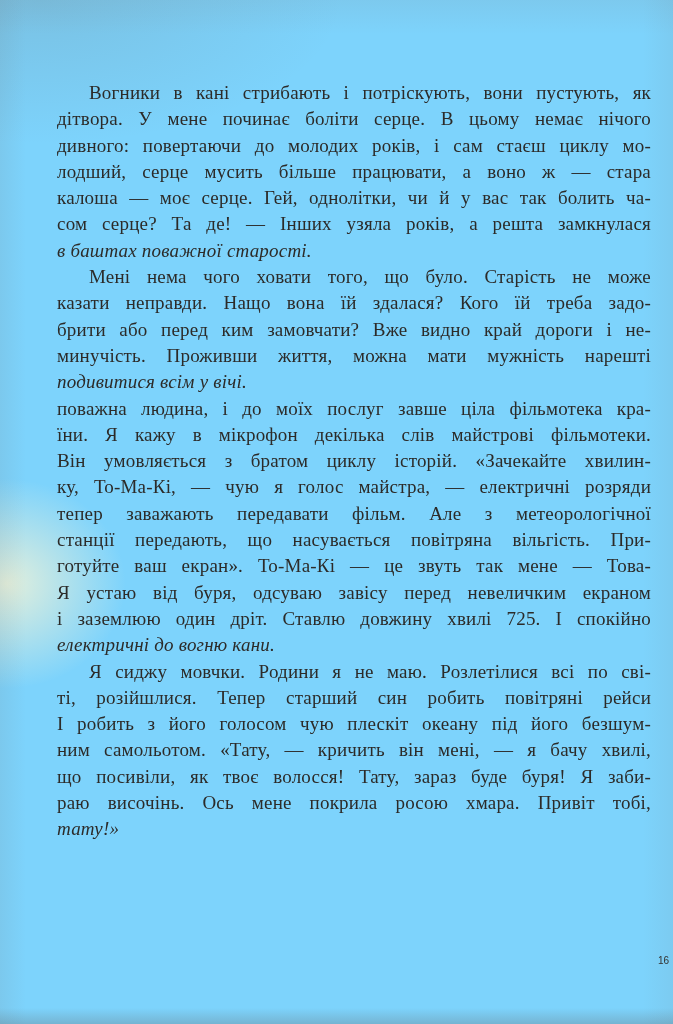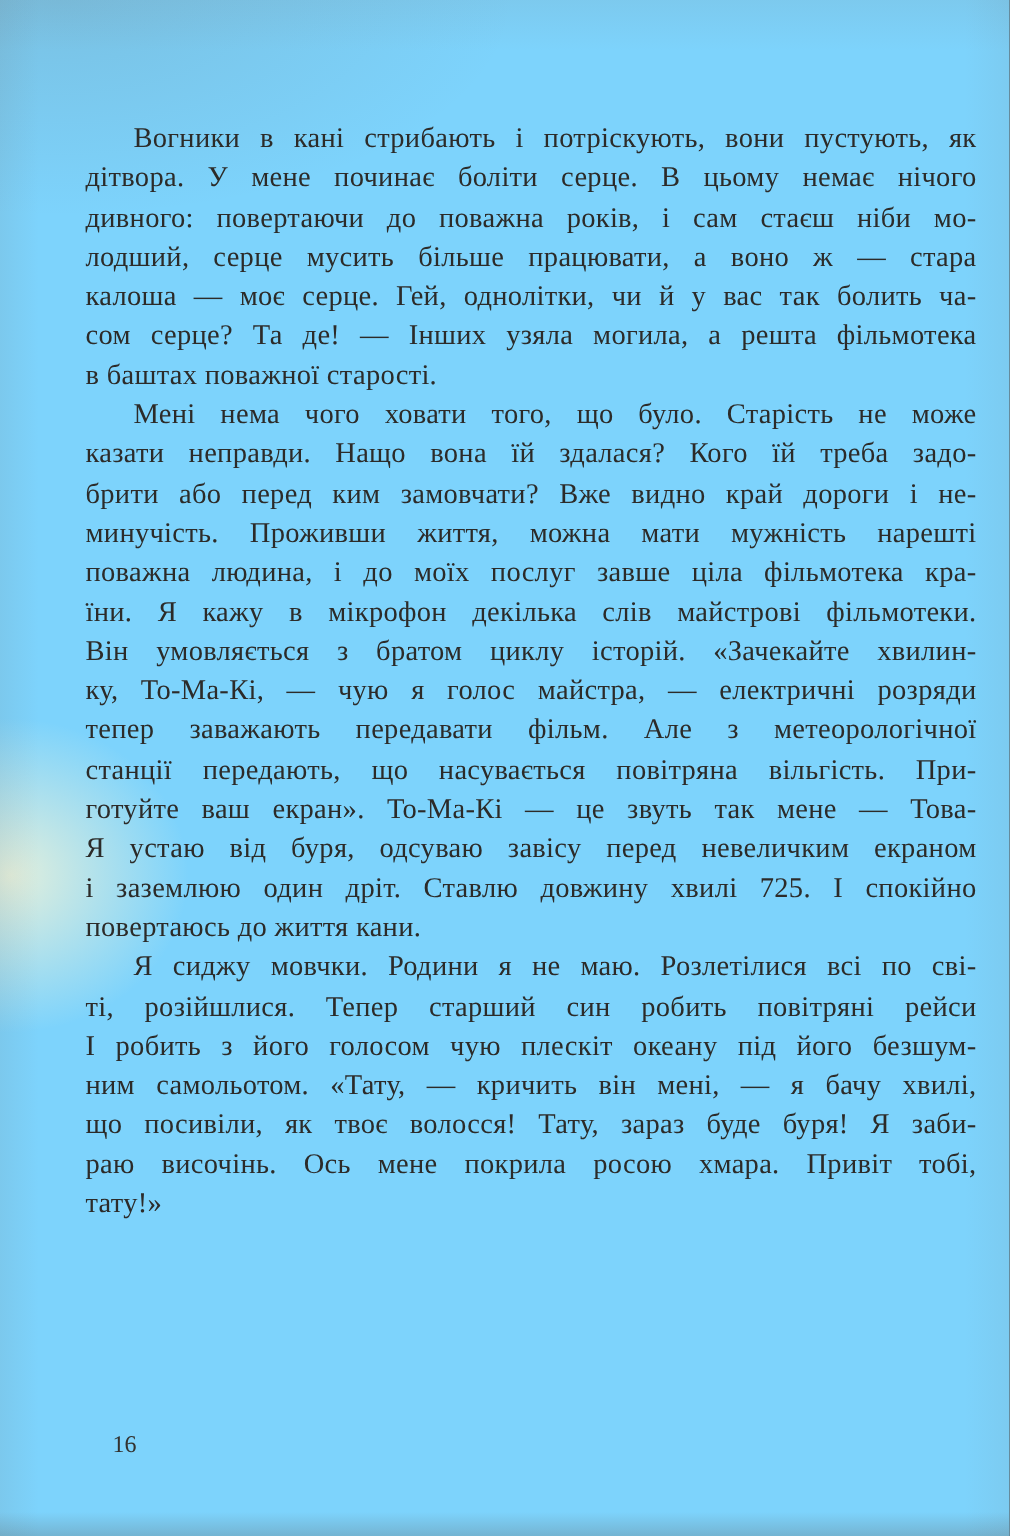--- a/index.html
+++ b/index.html
@@ -49,68 +49,70 @@
     text-align-last: justify;
     white-space: nowrap;
     overflow: visible;
   }
   .line.first {
     padding-left: 32px;
   }
   .line.last {
     text-align: right;
     text-align-last: left;
+    font-style: italic;
   }
   .folio {
     position: absolute;
     left: 57px;
     top: 955px;
     width: 594px;
     padding-left: 18px;
-    text-align: left;
-    font-family: Liberation Serif, serif;
-    font-size: 16px;
+    text-align: right;
+    font-family: Liberation Sans, sans-serif;
+    font-size: 10px;
     color: #33322f;
   }
 </style>
 </head>
 <body>
 
 <div class="page">
   <div class="shade top-left"></div>
   <div class="shade warm-glow"></div>
   <div class="shade edges"></div>
 
   <div class="text-block" id="text-block">
       <div>
         <div class="line first">Вогники в кані стрибають і потріскують, вони пустують, як</div>
         <div class="line">дітвора. У мене починає боліти серце. В цьому немає нічого</div>
-        <div class="line">дивного: повертаючи до поважна років, і сам стаєш ніби мо-</div>
+        <div class="line">дивного: повертаючи до молодих років, і сам стаєш циклу мо-</div>
         <div class="line">лодший, серце мусить більше працювати, а воно ж — стара</div>
         <div class="line">калоша — моє серце. Гей, однолітки, чи й у вас так болить ча-</div>
-        <div class="line">сом серце? Та де! — Інших узяла могила, а решта фільмотека</div>
+        <div class="line">сом серце? Та де! — Інших узяла років, а решта замкнулася</div>
         <div class="line last">в баштах поважної старості.</div>
       </div>
       <div>
         <div class="line first">Мені нема чого ховати того, що було. Старість не може</div>
         <div class="line">казати неправди. Нащо вона їй здалася? Кого їй треба задо-</div>
         <div class="line">брити або перед ким замовчати? Вже видно край дороги і не-</div>
         <div class="line">минучість. Проживши життя, можна мати мужність нарешті</div>
+        <div class="line last">подивитися всім у вічі.</div>
       </div>
       <div>
         <div class="line">поважна людина, і до моїх послуг завше ціла фільмотека кра-</div>
         <div class="line">їни. Я кажу в мікрофон декілька слів майстрові фільмотеки.</div>
         <div class="line">Він умовляється з братом циклу історій. «Зачекайте хвилин-</div>
         <div class="line">ку, То-Ма-Кі, — чую я голос майстра, — електричні розряди</div>
         <div class="line">тепер заважають передавати фільм. Але з метеорологічної</div>
         <div class="line">станції передають, що насувається повітряна вільгість. При-</div>
         <div class="line">готуйте ваш екран». То-Ма-Кі — це звуть так мене — Това-</div>
         <div class="line">Я устаю від буря, одсуваю завісу перед невеличким екраном</div>
         <div class="line">і заземлюю один дріт. Ставлю довжину хвилі 725. І спокійно</div>
-        <div class="line last">повертаюсь до життя кани.</div>
+        <div class="line last">електричні до вогню кани.</div>
       </div>
       <div>
         <div class="line first">Я сиджу мовчки. Родини я не маю. Розлетілися всі по сві-</div>
         <div class="line">ті, розійшлися. Тепер старший син робить повітряні рейси</div>
         <div class="line">І робить з його голосом чую плескіт океану під його безшум-</div>
         <div class="line">ним самольотом. «Тату, — кричить він мені, — я бачу хвилі,</div>
         <div class="line">що посивіли, як твоє волосся! Тату, зараз буде буря! Я заби-</div>
         <div class="line">раю височінь. Ось мене покрила росою хмара. Привіт тобі,</div>
         <div class="line last">тату!»</div>
       </div>

